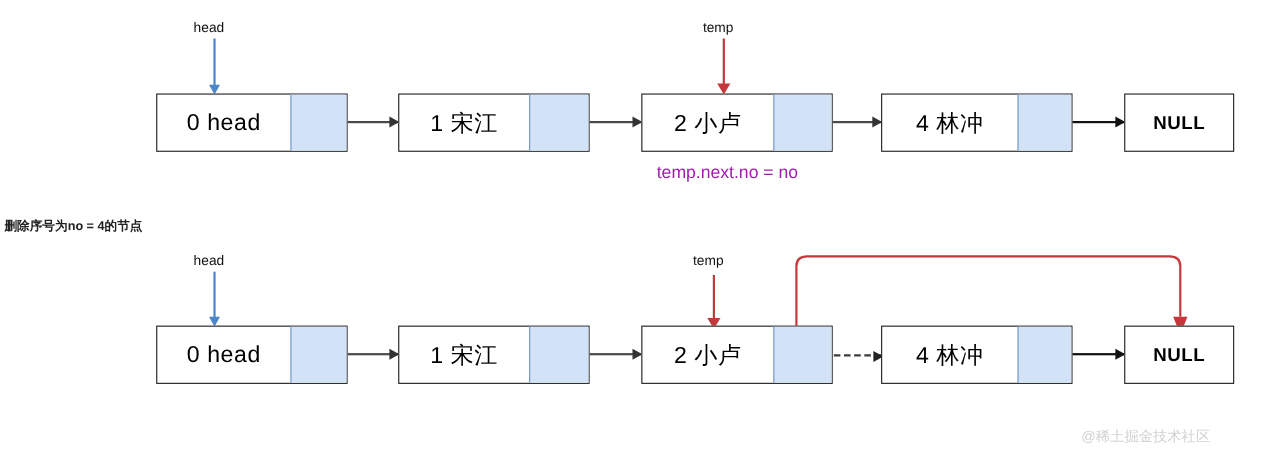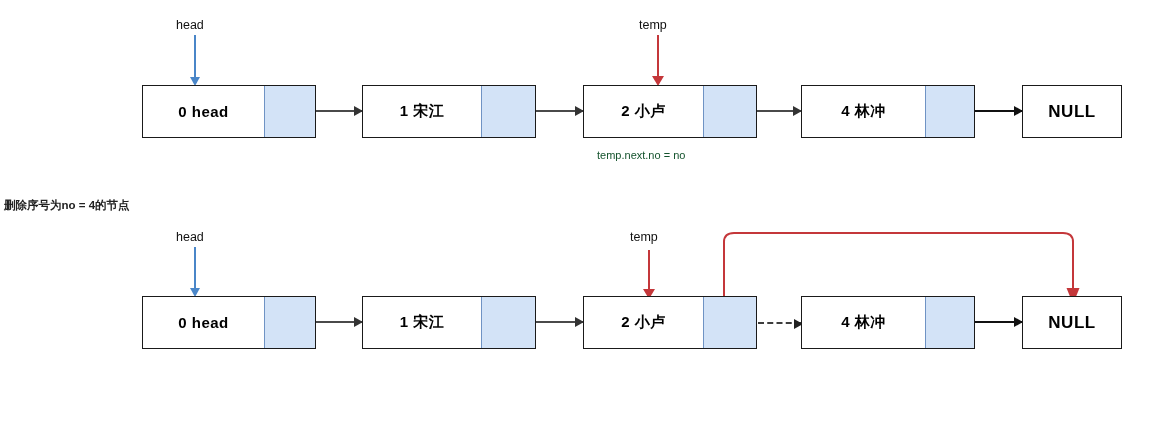--- a/index.html
+++ b/index.html
@@ -11,21 +11,21 @@
   #canvas{position:absolute;left:0;top:0;width:1166px;height:421px;padding-left:46px;}
 
   
   .node{
     position:absolute;box-sizing:border-box;
     border:1.6px solid #1a1a1a;background:#ffffff;
     display:flex;align-items:stretch;
   }
   .node .data{
     flex:1 1 auto;display:flex;align-items:center;justify-content:center;
-    font-size:15px;font-weight:bold;letter-spacing:0.5px;
+    font-size:21px;font-weight:normal;letter-spacing:0.5px;
     white-space:nowrap;
   }
   .node .ptr{
     flex:0 0 auto;border-left:1.4px solid #6f93c4;
     background:#d3e3f7;
   }
   .node.null-node .data{font-size:17px;font-weight:bold;}
 
   
   .conn{position:absolute;height:2px;background:#4a4a4a;}
@@ -67,21 +67,21 @@
     border-right:5.5px solid transparent;
   }
   .vhead.red{
     border-top:10px solid #c4373a;
     border-left:6px solid transparent;
     border-right:6px solid transparent;
   }
 
   
   .code-note{
-    position:absolute;font-size:11px;color:#14532d;white-space:nowrap;
+    position:absolute;font-size:16px;color:#a21caf;white-space:nowrap;
   }
 
   
   .caption{
     position:absolute;font-size:11.5px;color:#222222;white-space:nowrap;
   }
 
   
   .redirect{position:absolute;pointer-events:none;}
 
@@ -173,14 +173,15 @@
     <div class="data">4 林冲</div>
     <div class="ptr" style="width:48px;"></div>
   </div>
   <div class="conn black" style="left:975px;top:321px;width:47px;"></div>
 
   <div class="node null-node" style="left:1022px;top:296px;width:100px;height:53px;">
     <div class="data">NULL</div>
   </div>
 
 
+  <div class="watermark" style="left:983px;top:388px;">@稀土掘金技术社区</div>
 
 </div>
 
 </body></html>

